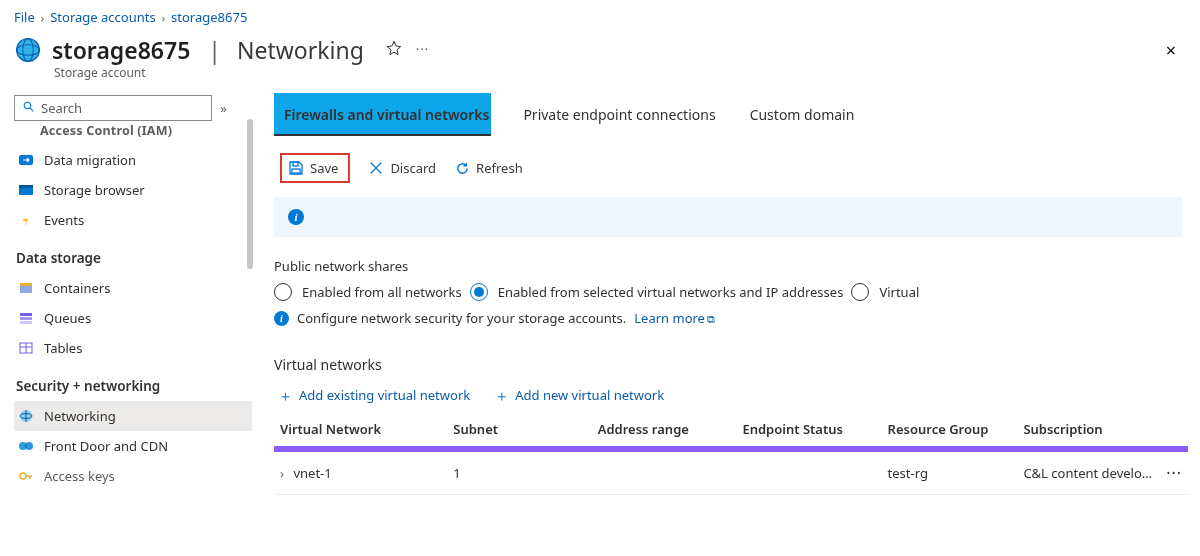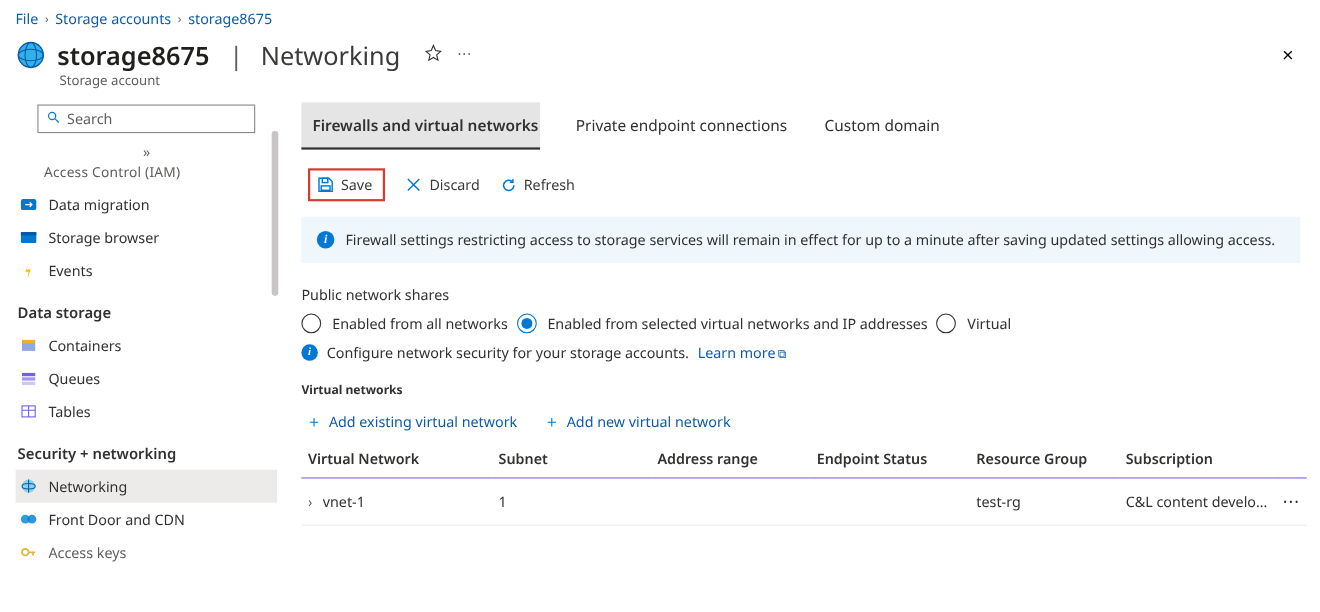--- a/index.html
+++ b/index.html
@@ -52,21 +52,21 @@
   
   .cols { display:flex; height: calc(556px - 84px); }
   .sidebar {
     width: 254px;
     border-right: none;
     padding: 6px 2px 0 14px;
     display:flex;
     flex-direction:column;
     position:relative;
   }
-  .search-row { display:flex; align-items:center; gap:8px;flex-direction:column; }
+  .search-row { display:flex; align-items:center; gap:8px; }
   .search-box {
     display:flex; align-items:center; gap:6px;
     border:1px solid #8a8886;
     padding:3px 7px;
     width: 198px;
     height:26px;
     color:#605e5c;
     font-size:13px;
   }
   .collapse-chev {
@@ -88,37 +88,37 @@
     font-weight:600; color:#323130; margin: 14px 0 6px 2px;
     font-size:13.5px;
   }
   .nav-item {
     display:flex; align-items:center; gap:10px;
     padding: 6px 4px 6px 4px;
     font-size:13px;
     color:#323130;
     cursor:pointer;
   }
-  .nav-item.truncated { color:#605e5c; font-size:12.5px; letter-spacing:0.2px; padding-top:0; padding-left:26px;}
+  .nav-item.truncated { color:#605e5c; font-size:12.5px; letter-spacing:0.2px; padding-top:0; padding-left:26px;font-weight:bold;}
   .nav-item.selected {
     background:#edebe9;
   }
   .nav-icon { width:16px; height:16px; display:flex; align-items:center; justify-content:center; flex:0 0 16px;}
   .nav-icon svg { width:16px; height:16px; }
 
   
   .main { flex:1; padding: 0 12px 0 20px; overflow:hidden; position:relative;}
   .tabs {
     display:flex; gap:30px; height:44px; align-items:center;
     border-bottom:1px solid transparent;
     font-size:14px;
     margin-top:4px;
   }
   .tab { padding:12px 2px 12px 2px; color:#323130; cursor:pointer; position:relative;}
-  .tab.active { font-weight:600; background:#e5e5e5; padding-left:10px; }
+  .tab.active { font-weight:600; background:#0ea5e9; padding-left:10px; }
   .tab.active::after{
     content:""; position:absolute; left:0; right:0; bottom:0; height:2px; background:#323130;
   }
 
   .cmd-bar {
     display:flex; align-items:center; gap:18px;
     padding: 16px 0 14px 6px;
   }
   .cmd-btn { display:flex; align-items:center; gap:6px; color:#3b3a39; cursor:pointer; font-size:13px;}
   .cmd-btn .icon { width:16px; height:16px; display:flex; align-items:center; justify-content:center; color:#0078d4;}
@@ -163,30 +163,30 @@
   }
   .hint-line { display:flex; align-items:center; gap:8px; margin-top:8px; }
   .hint-line .info-icon {
     width:15px; height:15px; border-radius:50%; background:#0078d4; color:#fff;
     display:flex; align-items:center; justify-content:center; font-size:10px;
     font-style:italic; font-family:Georgia,serif; font-weight:bold; flex:0 0 15px;
   }
   .learn-link { color:#0b5cab; text-decoration:none; }
   .ext-icon { color:#0b5cab; font-size:11px; margin-left:2px;}
 
-  .vnet-header { font-weight:700; font-size:11px; margin-top:18px; }
+  .vnet-header { font-weight:400; font-size:14px; margin-top:28px; }
   .vnet-actions { display:flex; gap:24px; margin:12px 0 8px 4px; }
   .vnet-actions .link {
     display:flex; align-items:center; gap:6px; color:#0b5cab; cursor:pointer;
   }
   .plus { color:#0078d4; font-size:15px; line-height:1;}
 
   table.vnet-table { width:100%; border-collapse:collapse; font-size:13px; }
   table.vnet-table th {
-    text-align:left; padding:8px 6px; font-weight:600; border-bottom:1px solid #8b5cf6;
+    text-align:left; padding:8px 6px; font-weight:600; border-bottom:6px solid #8b5cf6;
   }
   table.vnet-table td {
     padding:10px 6px; border-top:1px solid #edebe9; border-bottom:1px solid #edebe9;
     white-space:nowrap;
   }
   .row-chevron { color:#605e5c; margin-right:6px; }
   .ellipsis-btn { text-align:right; color:#323130; font-size:16px; cursor:pointer; letter-spacing:1px;}
 
   .icon-globe svg { width:28px; height:28px; }
 </style>
@@ -370,21 +370,20 @@
               <path d="M13 8a5 5 0 1 1-1.5-3.6" fill="none" stroke="#0078d4" stroke-width="1.5"></path>
               <path d="M12 2v3h-3" fill="none" stroke="#0078d4" stroke-width="1.5"></path>
             </svg>
         </span>
         <span>Refresh</span>
       </div>
     </div>
 
     <div class="info-bar">
       <span class="info-icon">i</span>
-      <span>Firewall settings restricting access to storage services will remain in effect for up to a minute after saving updated settings allowing access.</span>
     </div>
 
     <div class="section-label">Public network shares</div>
     <div class="radio-group">
       <div class="radio-line">
         <span class="radio"></span>
         <span>Enabled from all networks</span>
       </div>
       <div class="radio-line">
         <span class="radio checked"></span>

